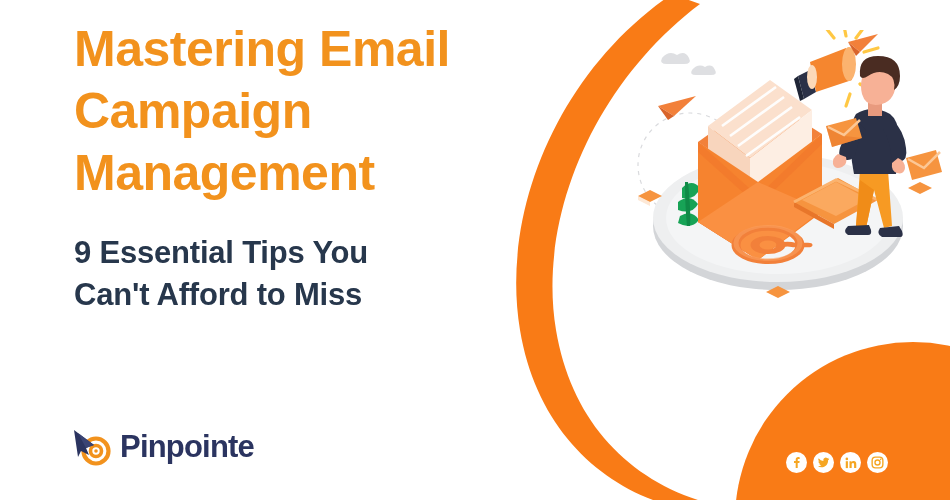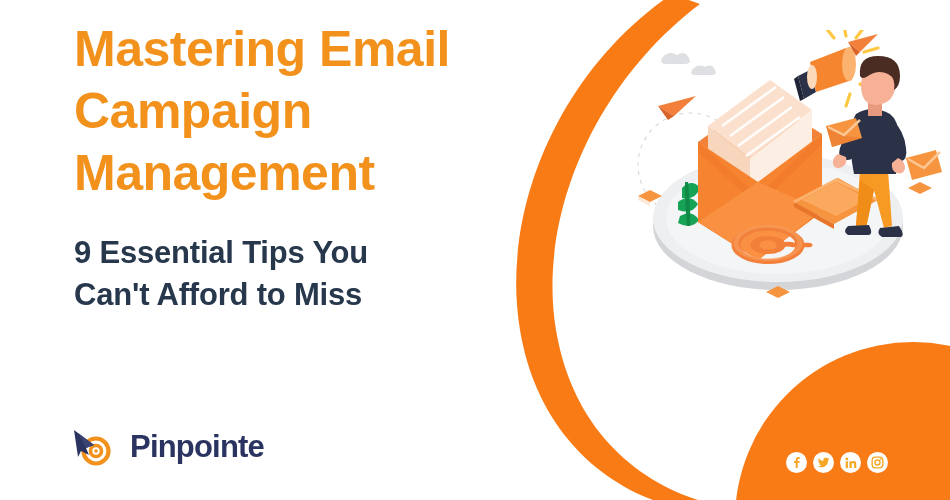--- a/index.html
+++ b/index.html
@@ -60,21 +60,21 @@
     white-space: pre-line;
   }
 
   
   #logo {
     position: absolute;
     left: 72px;
     top: 424px;
     display: flex;
     align-items: center;
-    gap: 14px;
+    gap: 4px;
     z-index: 3;
   }
   #logo-mark {
     width: 44px;
     height: 44px;
     display: block;
   }
   #logo-text {
     font-family: "Liberation Sans", sans-serif;
     font-size: 31px;

